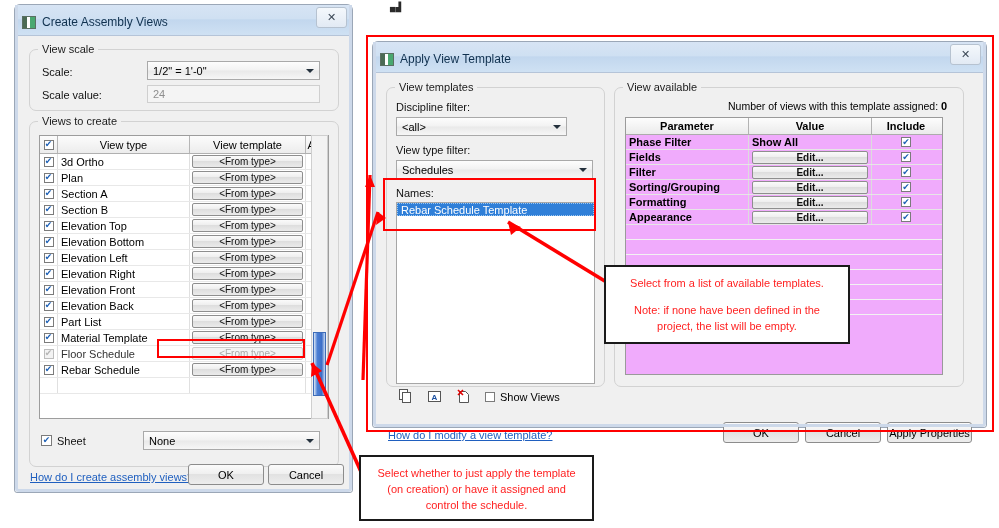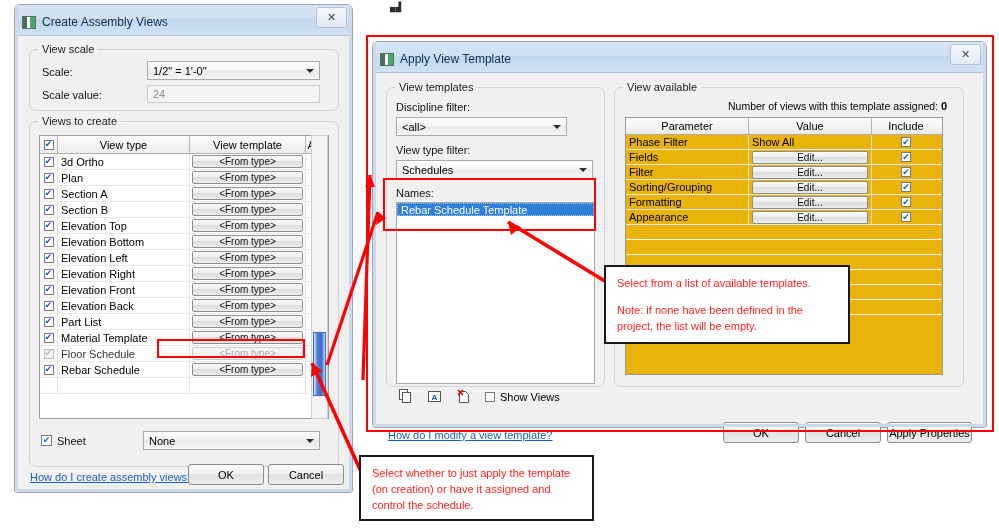--- a/index.html
+++ b/index.html
@@ -168,21 +168,21 @@
 
   
   .listbox{
     position:absolute;border:1px solid #a6a6a6;background:#fff;overflow:hidden;
   }
   .list-sel{
     height:13px;background:#2f7fd8;color:#ffffff;
     display:flex;align-items:center;padding-left:3px;font-size:11px;
     border:1px dotted #9fc8ef;box-sizing:border-box;
   }
-  .vp-table{position:absolute;border:1px solid #9a9a9a;background:#eab308;overflow:hidden;}
+  .vp-table{position:absolute;border:1px solid #9a9a9a;background:#f0abfc;overflow:hidden;font-weight:bold;}
   .vp-head{display:flex;height:16px;font-size:11px;
     background:linear-gradient(to bottom,#fdfdfd,#ebebeb);
     border-bottom:1px solid #acacac;}
   .vp-head > div{display:flex;align-items:center;justify-content:center;
     border-right:1px solid #b3b3b3;box-sizing:border-box;}
   .p-par{width:123px;flex:none;}
   .p-val{width:123px;flex:none;}
   .p-inc{width:68px;flex:none;border-right:0 !important;}
   .vp-row{display:flex;height:14px;font-size:11px;border-bottom:1px solid #e6e6e6;}
   .vp-row > div{display:flex;align-items:center;box-sizing:border-box;border-right:1px solid #dcdcdc;}
@@ -206,21 +206,21 @@
   .sthumb{position:absolute;left:1px;right:1px;background:linear-gradient(to right,#dbe7f7,#4c7fd4 30%,#3c6fc8 70%,#c9daf2);
     border:1px solid #3d6cb8;}
 
   
   .redbox{position:absolute;border:2px solid #ff0000;box-sizing:border-box;pointer-events:none;}
   .callout{
     position:absolute;background:#ffffff;border:2px solid #1a1a1a;
     box-sizing:border-box;padding:9px 11px;
     font-size:11px;color:#ff2222;line-height:1.45;
   }
-  .callout p{margin:0;}
+  .callout p{margin:0;text-align:center;}
   .callout p + p{margin-top:11px;}
   .arrow-layer{position:absolute;left:0;top:0;width:999px;height:528px;pointer-events:none;}
   .glyph{position:absolute;font-size:9px;color:#2a2a2a;font-family:"DejaVu Sans Mono",monospace;}
 </style>
 </head>
 <body>
 
 <div class="dlg" style="left:14px;top:4px;width:337px;height:487px;">
   <div class="titlebar">
     <span class="title-icon"></span>

